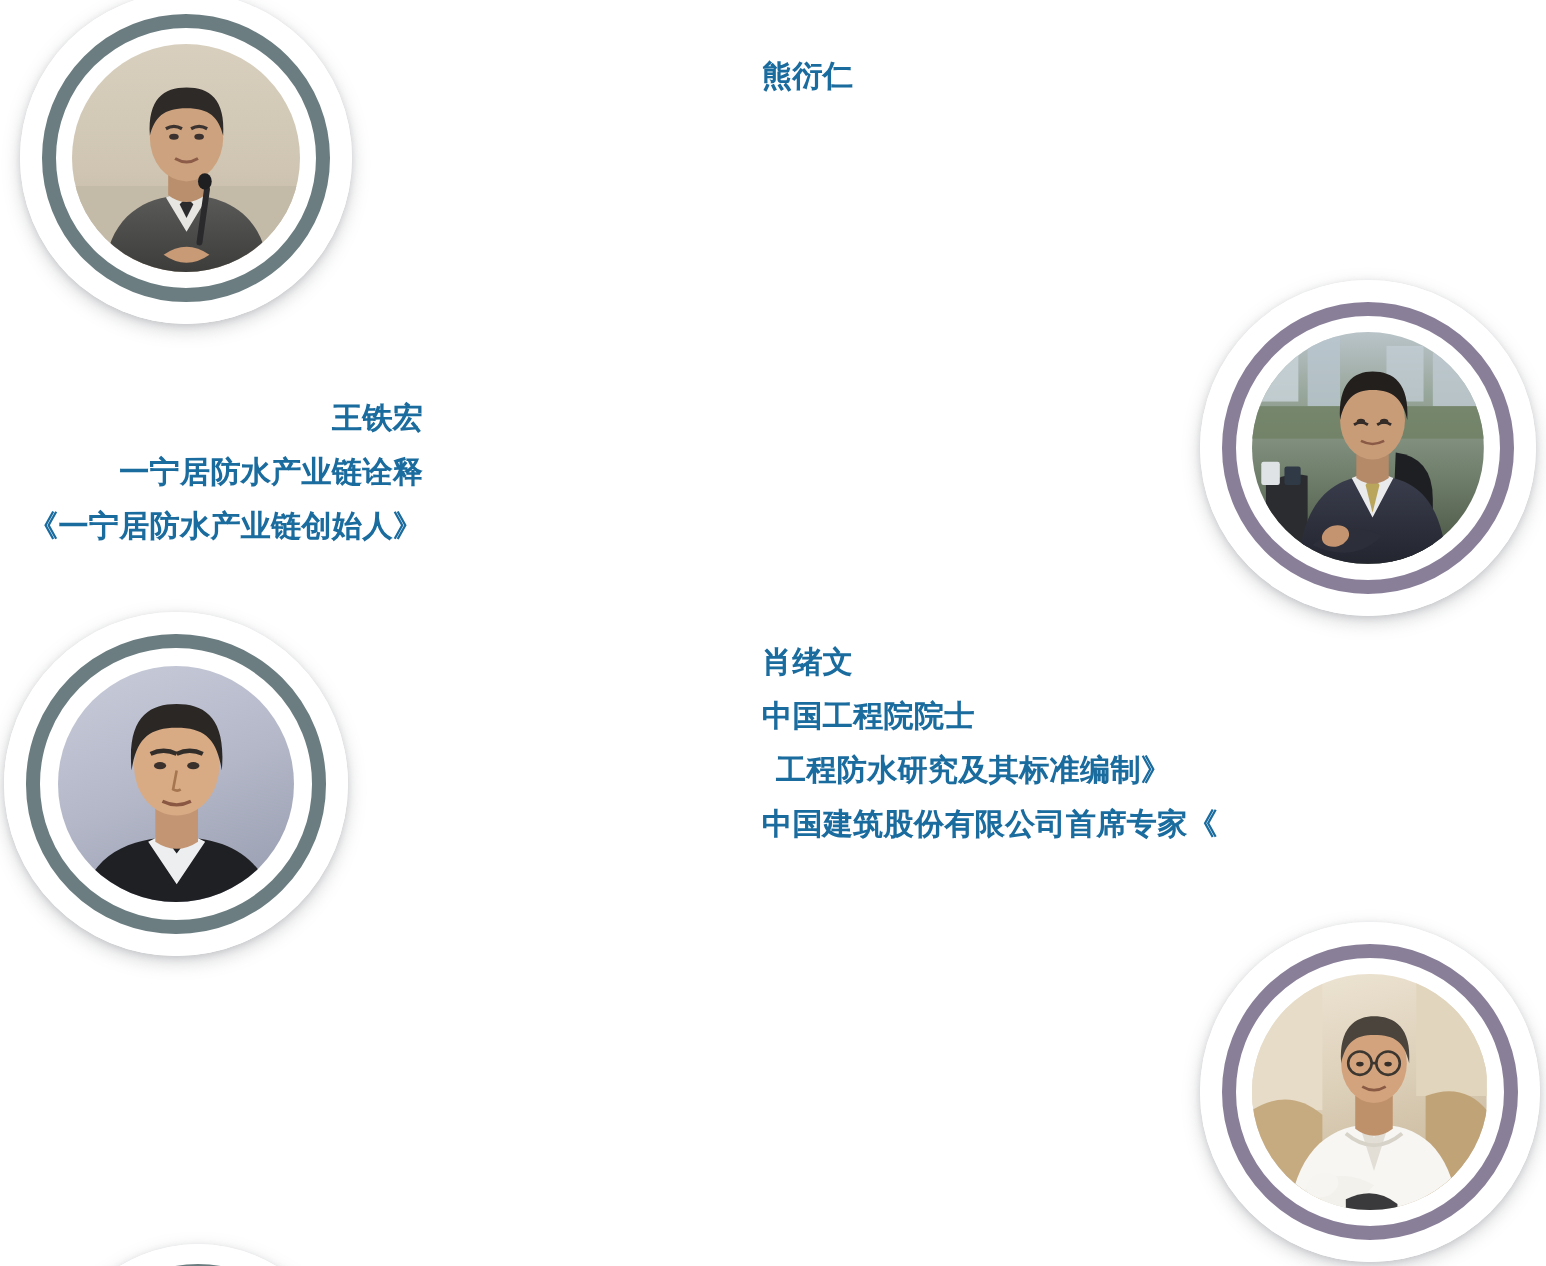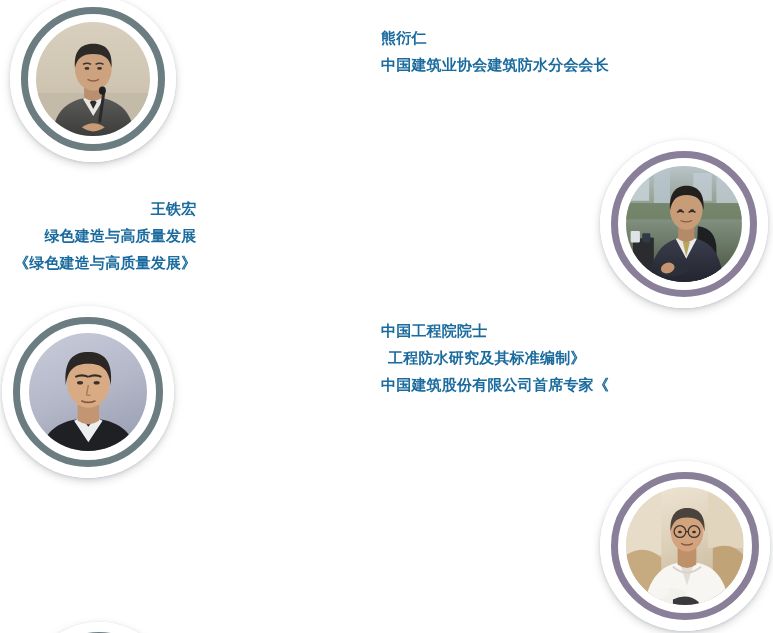--- a/index.html
+++ b/index.html
@@ -281,29 +281,29 @@
   </div>
 
   <div class="avatar" id="avatar-5">
     <div class="ring-outer"></div>
     <div class="ring-color" style="border: 7px solid #6b7d80; box-sizing: border-box;"></div>
 
   </div>
 
   <div class="textblock" id="text-1">
     <span class="line name">熊衍仁</span>
-    <span class="line">中国建筑业协会建筑防水分会会长</span>
   </div>
 
   <div class="textblock" id="text-2">
     <span class="line name">王铁宏</span>
-    <span class="line">绿色建造与高质量发展</span>
-    <span class="line indent">《绿色建造与高质量发展》</span>
+    <span class="line">一宁居防水产业链诠释</span>
+    <span class="line indent">《一宁居防水产业链创始人》</span>
   </div>
 
   <div class="textblock" id="text-3">
+    <span class="line name">肖绪文</span>
     <span class="line">中国工程院院士</span>
     <span class="line indent">工程防水研究及其标准编制》</span>
     <span class="line">中国建筑股份有限公司首席专家《</span>
   </div>
 
 
 </div>
 
 </body></html>

